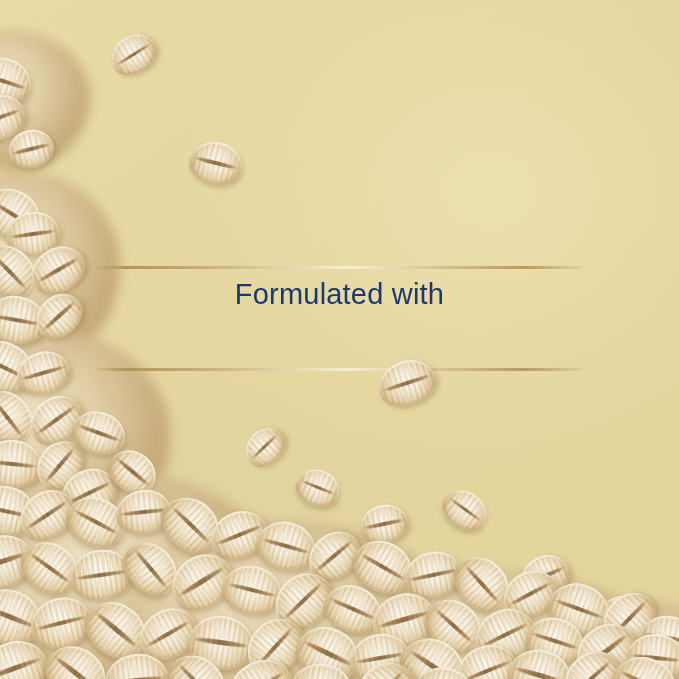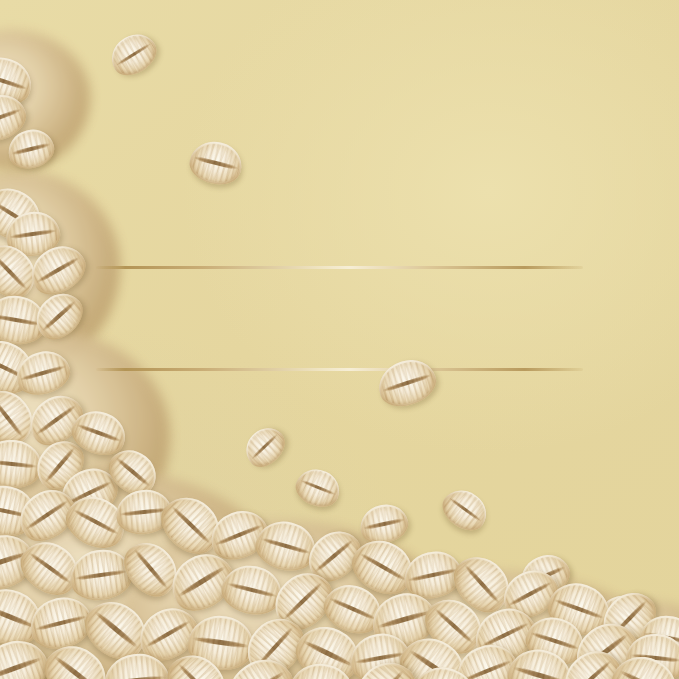--- a/index.html
+++ b/index.html
@@ -254,18 +254,19 @@
     <div class="flake" style="left:166px; top:658px; width:62px; height:50px; transform:rotate(46deg);"></div>
     <div class="flake" style="left:226px; top:662px; width:68px; height:54px; transform:rotate(-34deg);"></div>
     <div class="flake" style="left:290px; top:664px; width:64px; height:52px; transform:rotate(12deg);"></div>
     <div class="flake" style="left:352px; top:666px; width:66px; height:54px; transform:rotate(-50deg);"></div>
     <div class="flake" style="left:414px; top:668px; width:62px; height:50px; transform:rotate(20deg);"></div>
   </div>
 
   <div class="banner">
     <div class="rule top"></div>
 
+    <div class="eyebrow">Formulated with</div>
 
 
     <div class="rule bottom"></div>
   </div>
 
 </div>
 
 </body></html>

